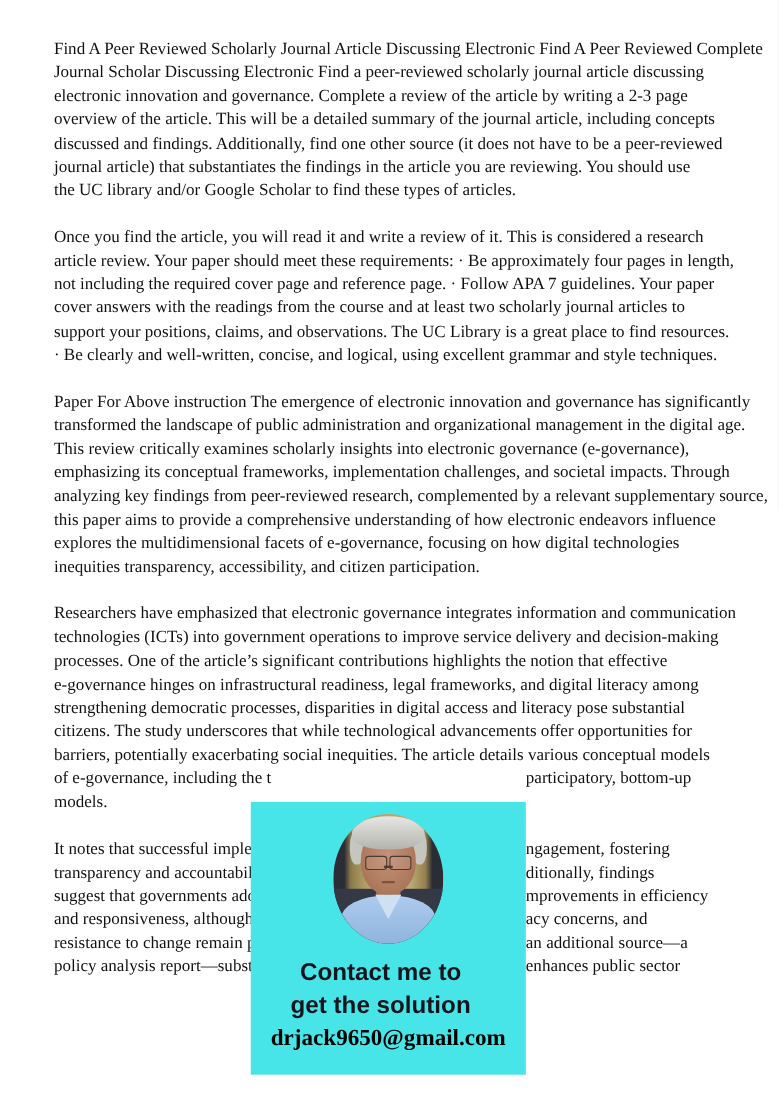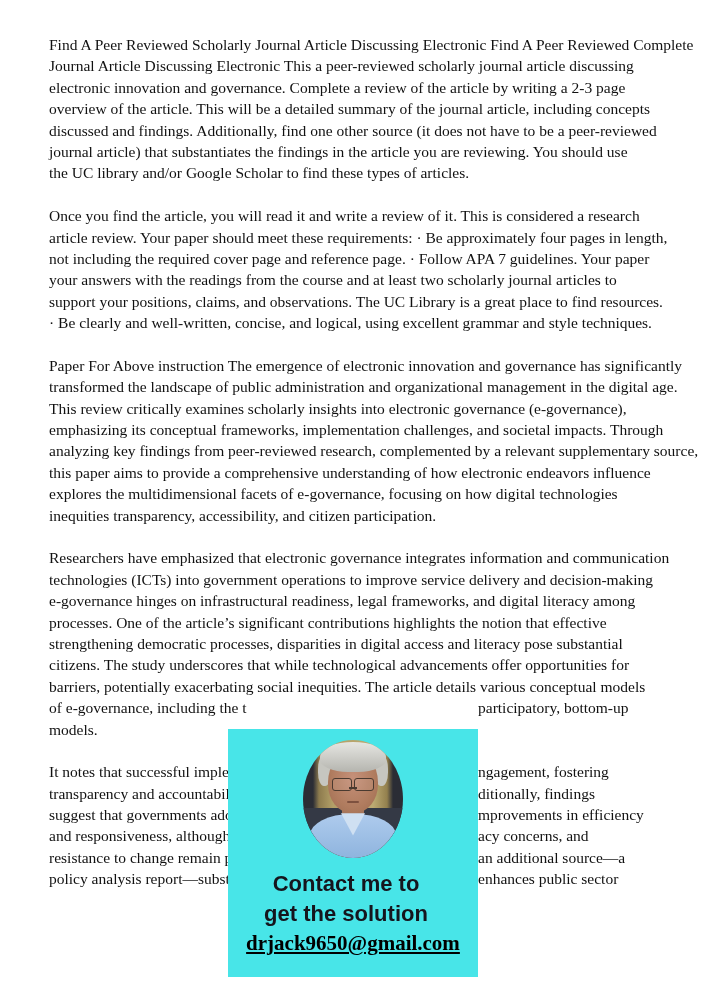--- a/index.html
+++ b/index.html
@@ -102,61 +102,60 @@
     font-size:22px;line-height:30px;
     color:#15151d;
   }
   .email{
     position:absolute;left:0;right:0;top:202px;
     text-align:center;
     font-family:"Liberation Serif","DejaVu Serif",serif;
     font-weight:700;
     font-size:21px;
     color:#000000;
-    text-decoration:underline;
   }
 </style>
 </head>
 <body>
 
 <div class="page" style="background: rgb(255, 255, 255); color: rgb(17, 17, 17);">
 
   <div class="doc" id="doc">
       <div class="para">
         <div class="line"><span class="frag-l">Find A Peer Reviewed Scholarly Journal Article Discussing Electronic Find A Peer Reviewed Complete</span></div>
-        <div class="line"><span class="frag-l">Journal Article Discussing Electronic This a peer-reviewed scholarly journal article discussing</span></div>
+        <div class="line"><span class="frag-l">Journal Scholar Discussing Electronic Find a peer-reviewed scholarly journal article discussing</span></div>
         <div class="line"><span class="frag-l">electronic innovation and governance. Complete a review of the article by writing a 2-3 page</span></div>
         <div class="line"><span class="frag-l">overview of the article. This will be a detailed summary of the journal article, including concepts</span></div>
         <div class="line"><span class="frag-l">discussed and findings. Additionally, find one other source (it does not have to be a peer-reviewed</span></div>
         <div class="line"><span class="frag-l">journal article) that substantiates the findings in the article you are reviewing. You should use</span></div>
         <div class="line"><span class="frag-l">the UC library and/or Google Scholar to find these types of articles.</span></div>
       </div>
       <div class="para">
         <div class="line"><span class="frag-l">Once you find the article, you will read it and write a review of it. This is considered a research</span></div>
         <div class="line"><span class="frag-l">article review. Your paper should meet these requirements: · Be approximately four pages in length,</span></div>
         <div class="line"><span class="frag-l">not including the required cover page and reference page. · Follow APA 7 guidelines. Your paper</span></div>
-        <div class="line"><span class="frag-l">your answers with the readings from the course and at least two scholarly journal articles to</span></div>
+        <div class="line"><span class="frag-l">cover answers with the readings from the course and at least two scholarly journal articles to</span></div>
         <div class="line"><span class="frag-l">support your positions, claims, and observations. The UC Library is a great place to find resources.</span></div>
         <div class="line"><span class="frag-l">· Be clearly and well-written, concise, and logical, using excellent grammar and style techniques.</span></div>
       </div>
       <div class="para">
         <div class="line"><span class="frag-l">Paper For Above instruction The emergence of electronic innovation and governance has significantly</span></div>
         <div class="line"><span class="frag-l">transformed the landscape of public administration and organizational management in the digital age.</span></div>
         <div class="line"><span class="frag-l">This review critically examines scholarly insights into electronic governance (e-governance),</span></div>
         <div class="line"><span class="frag-l">emphasizing its conceptual frameworks, implementation challenges, and societal impacts. Through</span></div>
         <div class="line"><span class="frag-l">analyzing key findings from peer-reviewed research, complemented by a relevant supplementary source,</span></div>
         <div class="line"><span class="frag-l">this paper aims to provide a comprehensive understanding of how electronic endeavors influence</span></div>
         <div class="line"><span class="frag-l">explores the multidimensional facets of e-governance, focusing on how digital technologies</span></div>
         <div class="line"><span class="frag-l">inequities transparency, accessibility, and citizen participation.</span></div>
       </div>
       <div class="para">
         <div class="line"><span class="frag-l">Researchers have emphasized that electronic governance integrates information and communication</span></div>
         <div class="line"><span class="frag-l">technologies (ICTs) into government operations to improve service delivery and decision-making</span></div>
+        <div class="line"><span class="frag-l">processes. One of the article’s significant contributions highlights the notion that effective</span></div>
         <div class="line"><span class="frag-l">e-governance hinges on infrastructural readiness, legal frameworks, and digital literacy among</span></div>
-        <div class="line"><span class="frag-l">processes. One of the article’s significant contributions highlights the notion that effective</span></div>
         <div class="line"><span class="frag-l">strengthening democratic processes, disparities in digital access and literacy pose substantial</span></div>
         <div class="line"><span class="frag-l">citizens. The study underscores that while technological advancements offer opportunities for</span></div>
         <div class="line"><span class="frag-l">barriers, potentially exacerbating social inequities. The article details various conceptual models</span></div>
         <div class="line"><span class="frag-l">of e-governance, including the t</span><span class="frag-r">participatory, bottom-up</span></div>
         <div class="line"><span class="frag-l">models.</span></div>
       </div>
       <div class="para">
         <div class="line"><span class="frag-l">It notes that successful impleme</span><span class="frag-r">ngagement, fostering</span></div>
         <div class="line"><span class="frag-l">transparency and accountability</span><span class="frag-r">ditionally, findings</span></div>
         <div class="line"><span class="frag-l">suggest that governments adopti</span><span class="frag-r">mprovements in efficiency</span></div>

